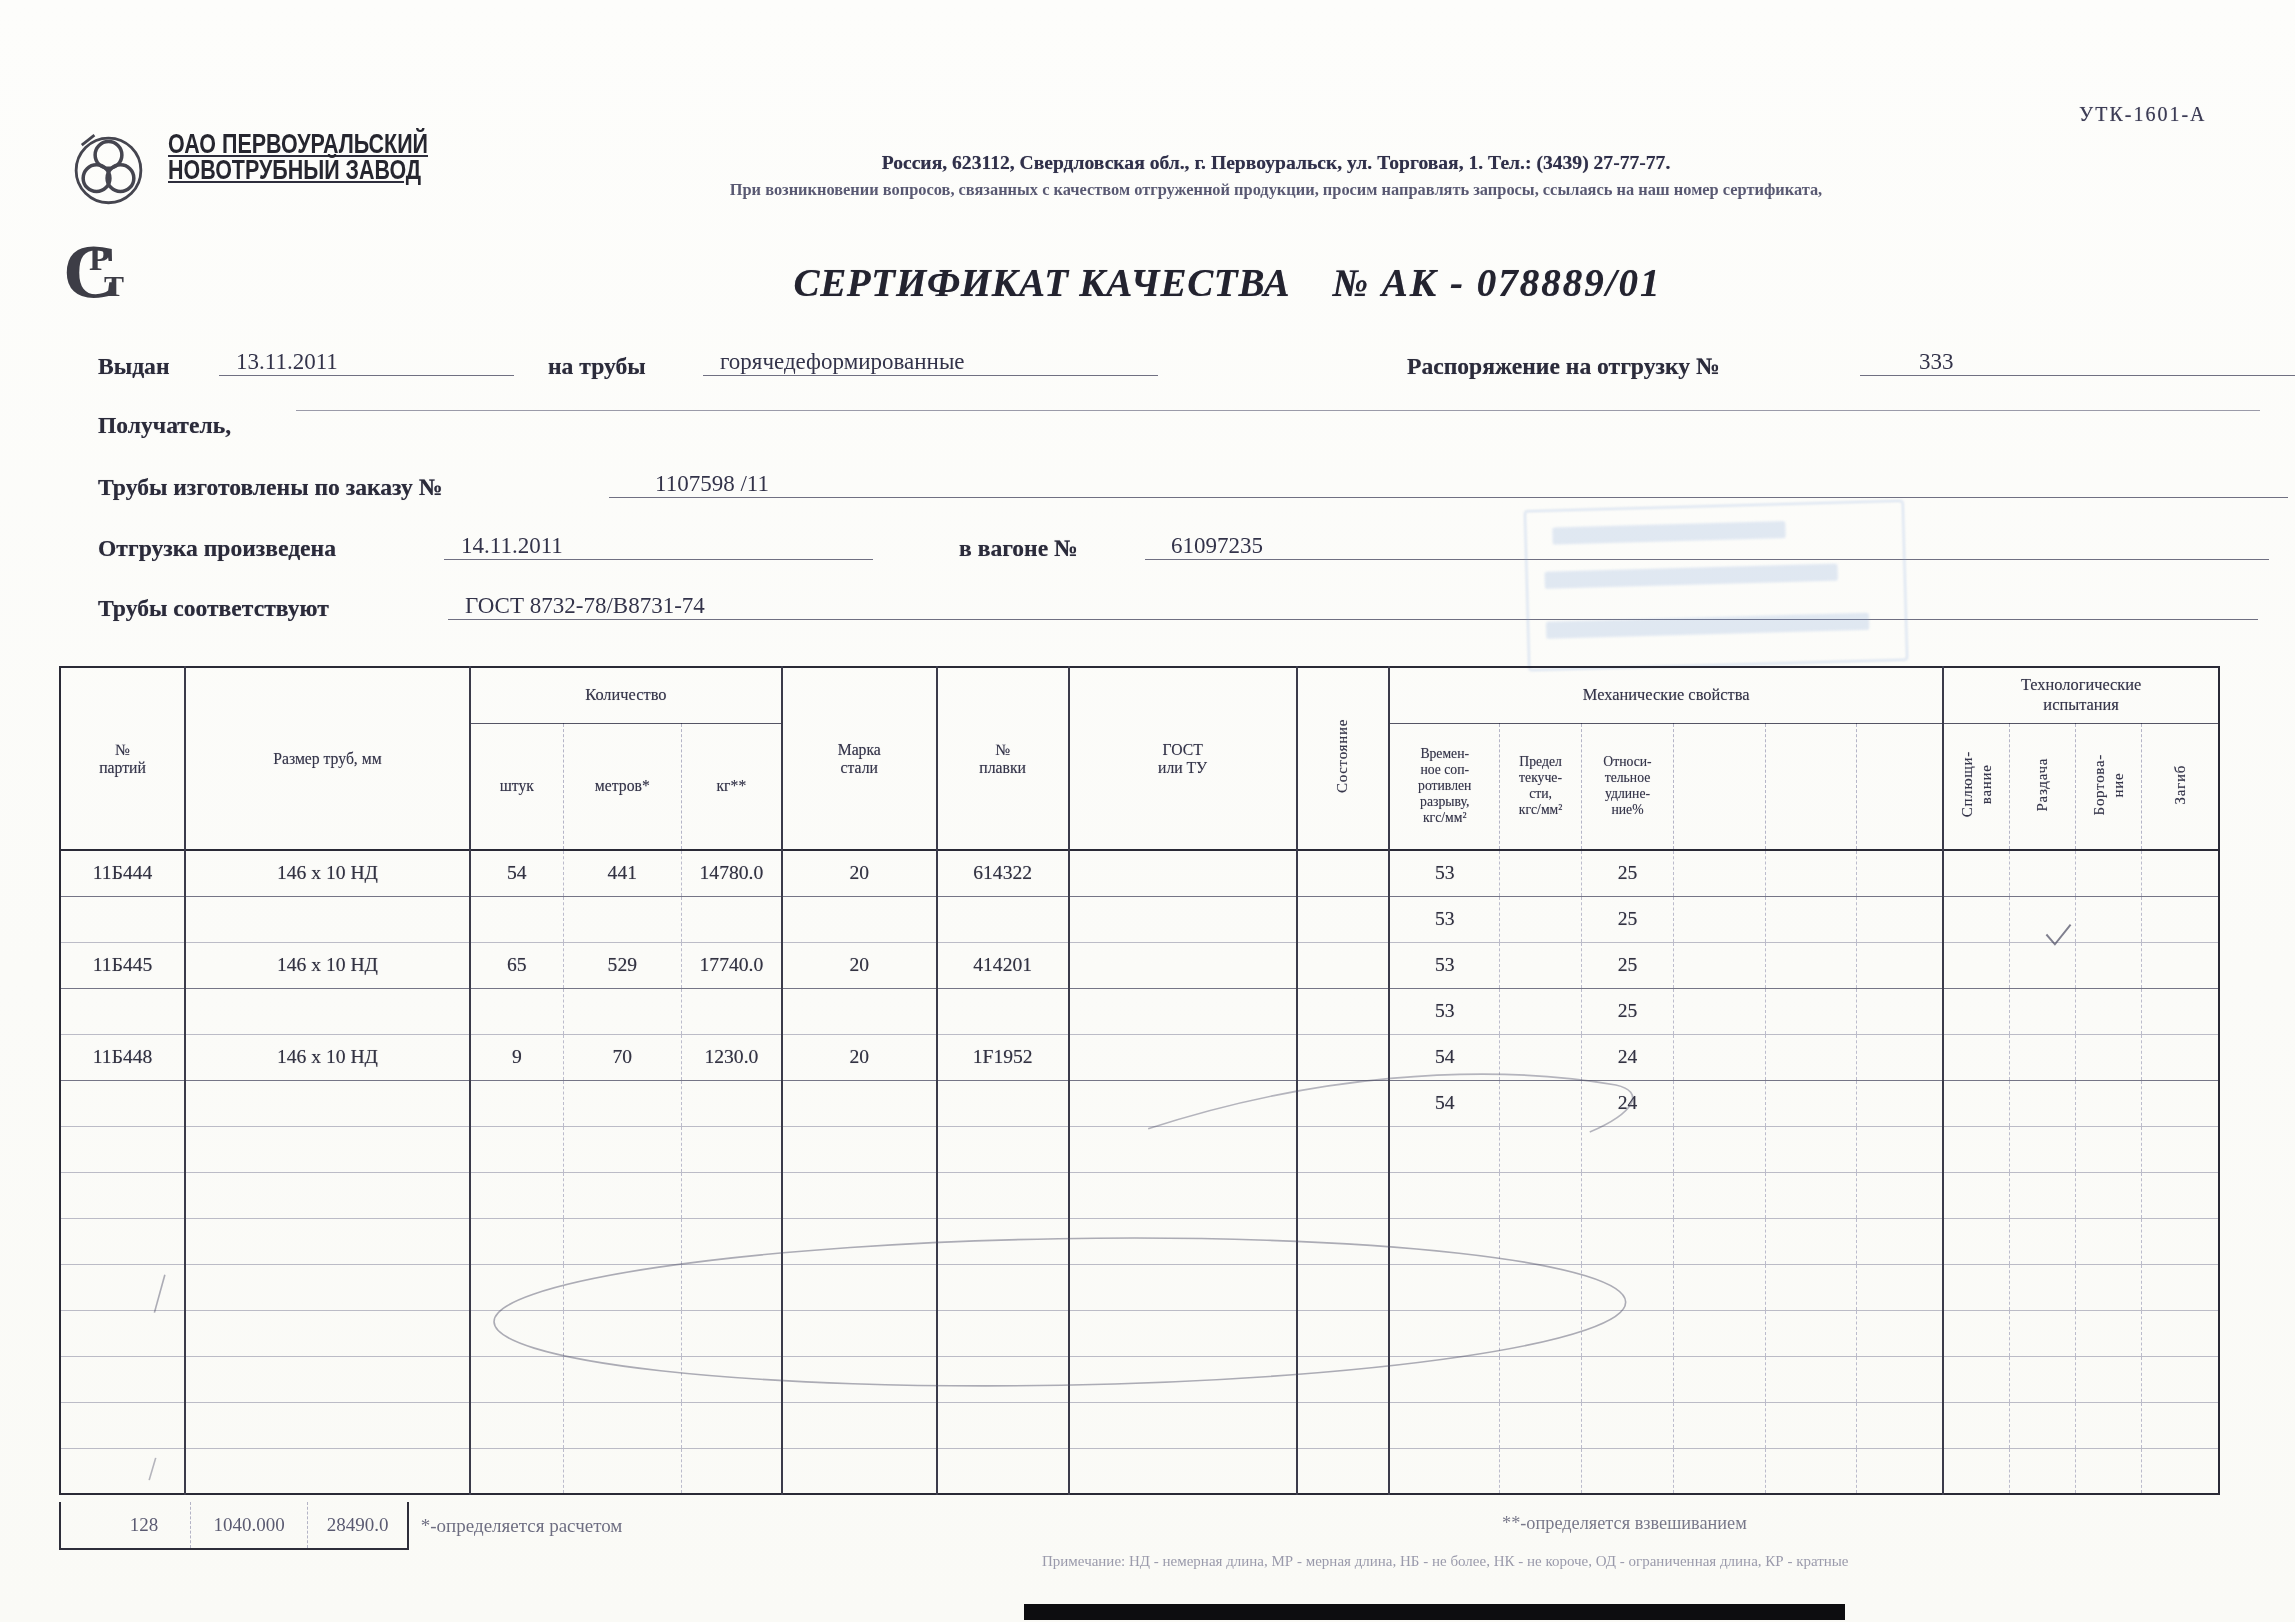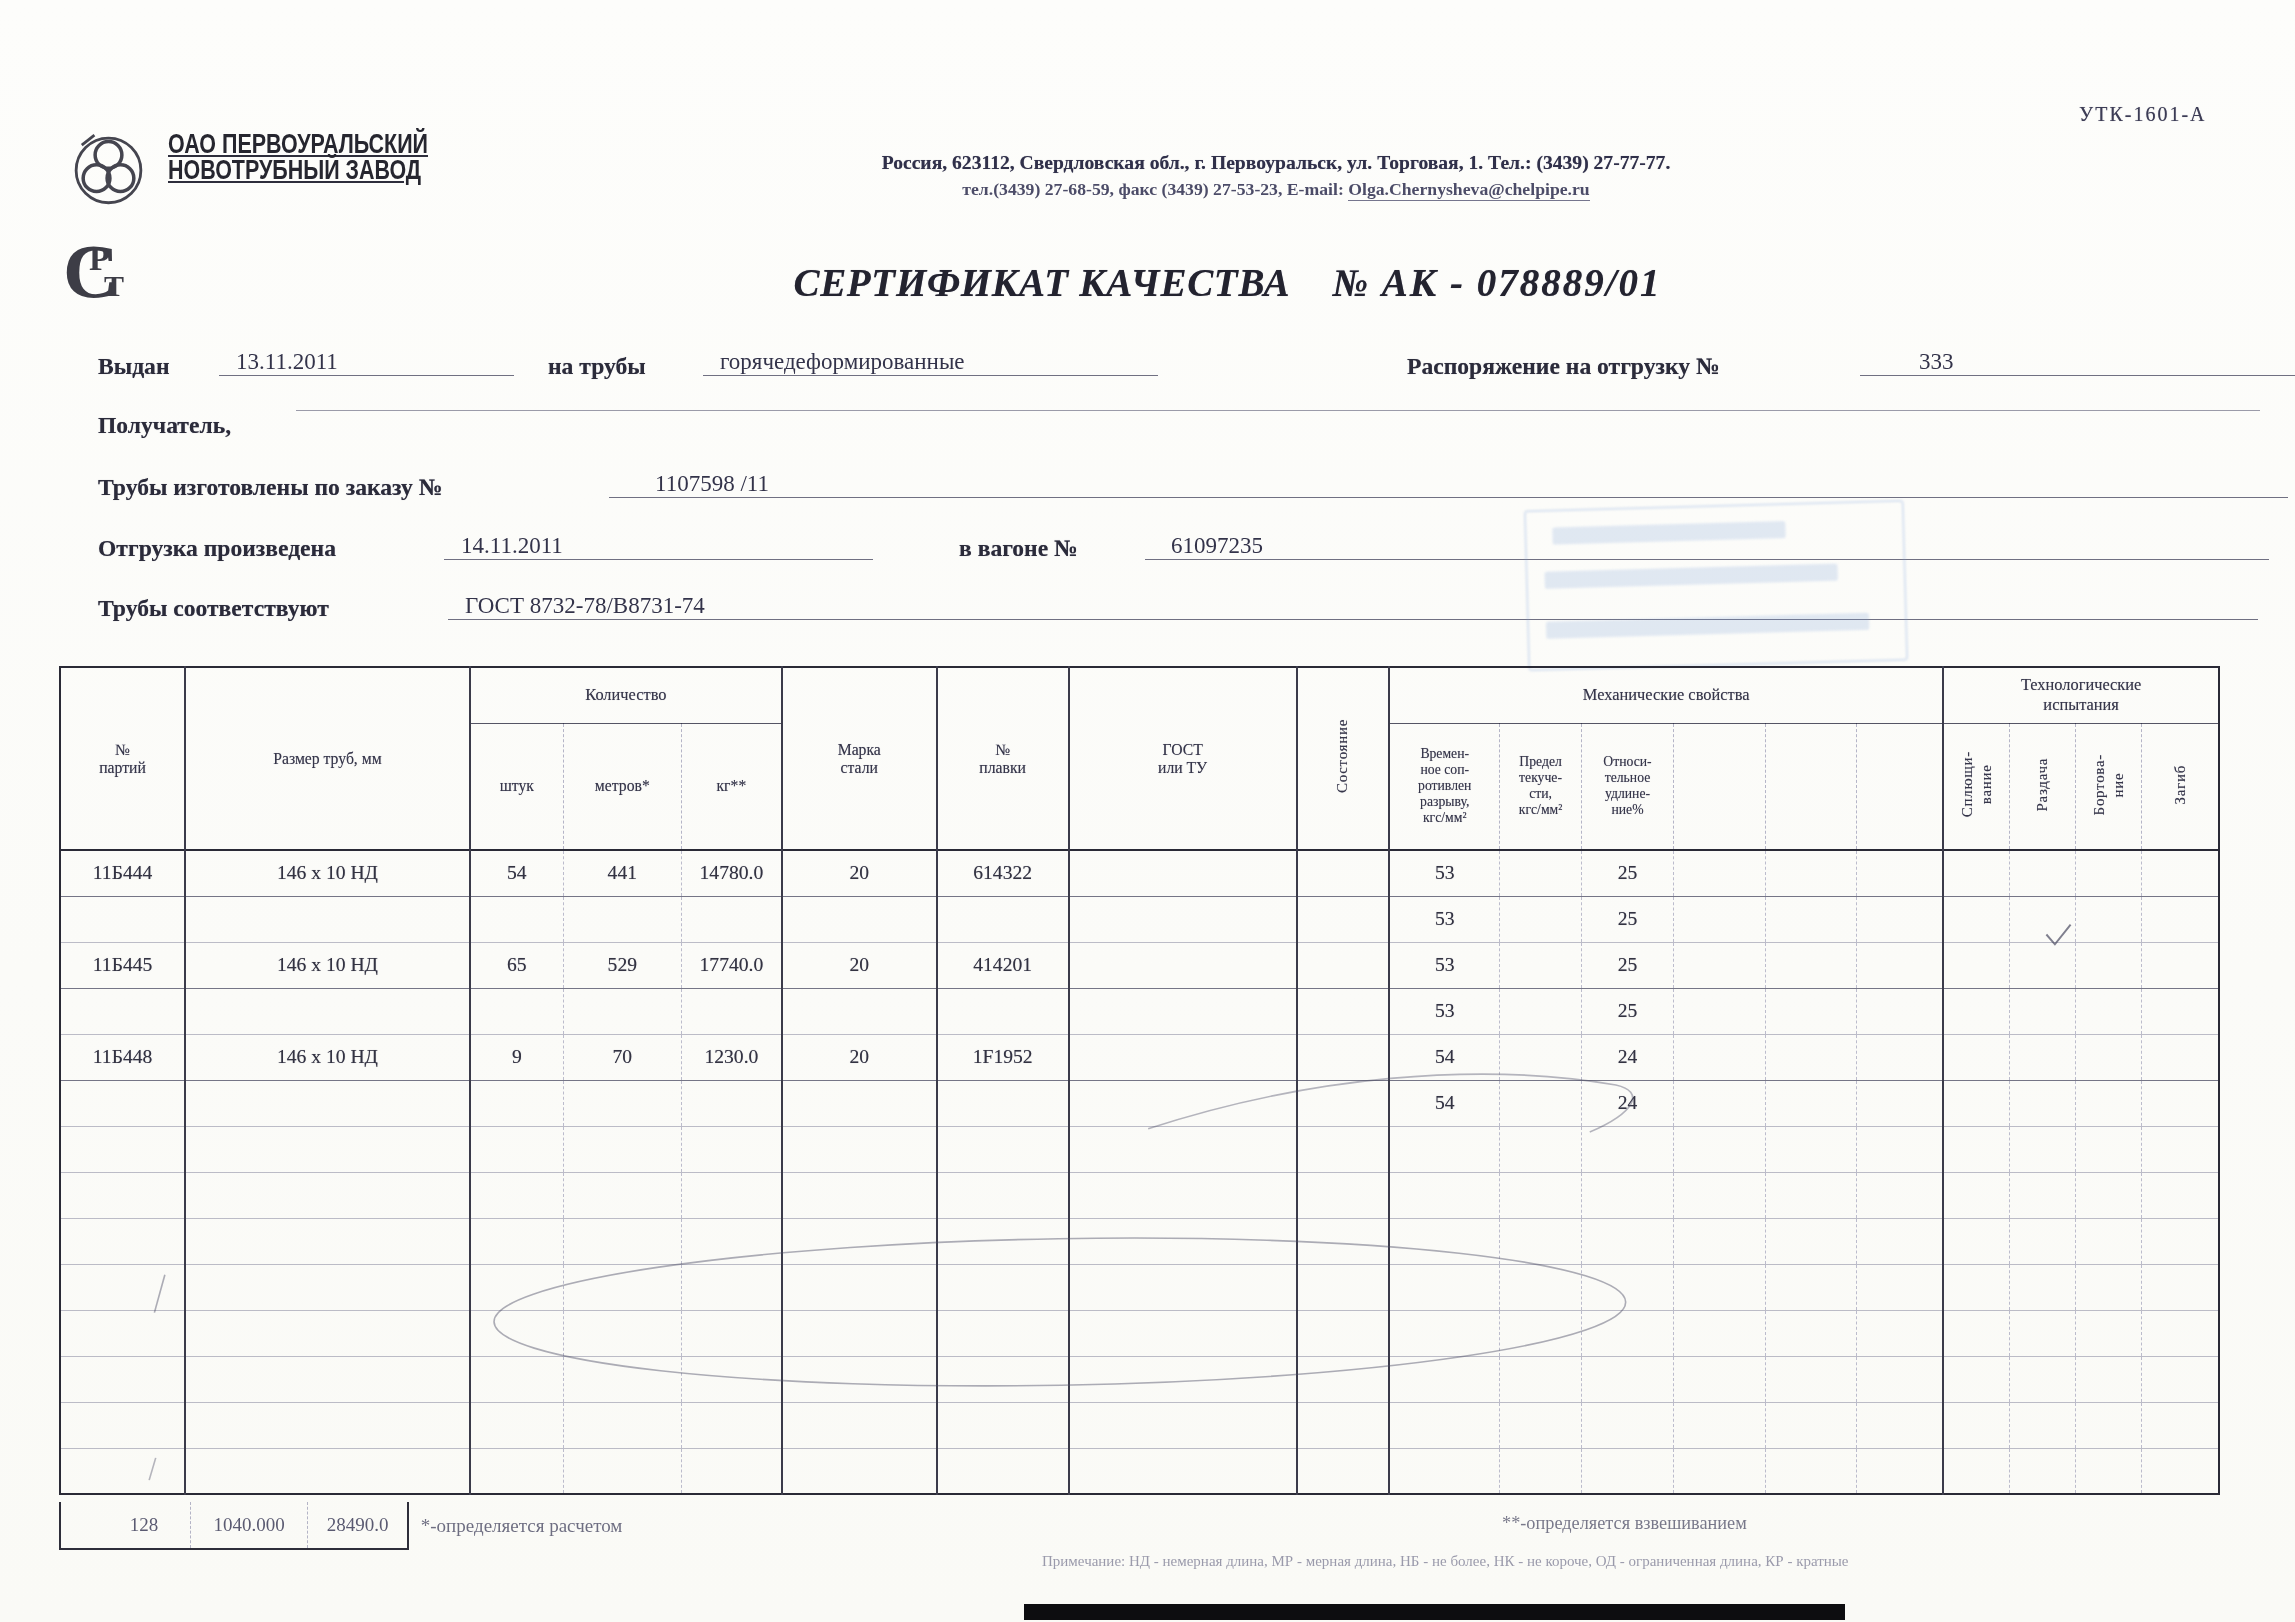--- a/index.html
+++ b/index.html
@@ -118,21 +118,21 @@
   </div>
 
   <div class="gost-mark">
     <span class="gost-c">С</span>
     <span class="gost-p">Р</span>
     <span class="gost-t">Т</span>
   </div>
 
   <div class="letterhead">
     <div class="lh-address ink">Россия, 623112, Свердловская обл., г. Первоуральск, ул. Торговая, 1. Тел.: (3439) 27-77-77.</div>
-    <div class="lh-contacts"><span>тел.(3439) 27-68-59, факс (3439) 27-53-23, E-mail: </span><span class="lh-email">Olga.Chernysheva@chelpipe.ru</span></div>
+    <div class="lh-notice">При возникновении вопросов, связанных с качеством отгруженной продукции, просим направлять запросы, ссылаясь на наш номер сертификата,</div>
   </div>
 
   <div class="title-row ink">
     <span>СЕРТИФИКАТ КАЧЕСТВА</span><span class="num">№  АК -  078889/01</span>
   </div>
 
   <div class="lbl ink" style="left:98px;top:353px;">Выдан</div>
   <div class="fval" style="left:219px;top:349px;width:278px;">13.11.2011</div>
   <div class="lbl ink" style="left:548px;top:353px;">на трубы</div>
   <div class="fval" style="left:703px;top:349px;width:438px;">горячедеформированные</div>

